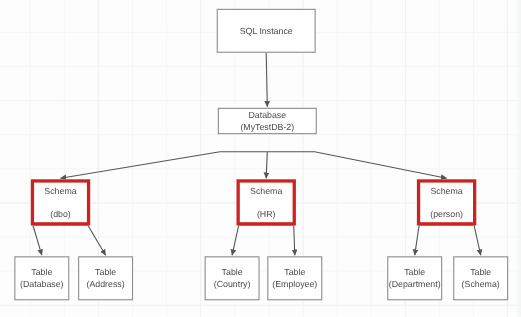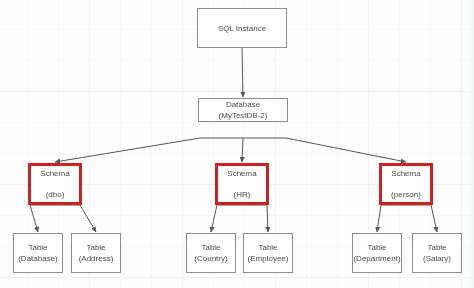--- a/index.html
+++ b/index.html
@@ -137,17 +137,17 @@
     <span class="ln">(Employee)</span>
   </div>
 
   <div class="node plain" style="left:352px;top:233px;width:50px;height:40px;">
     <span class="ln">Table</span>
     <span class="ln">(Department)</span>
   </div>
 
   <div class="node plain" style="left:412px;top:233px;width:50px;height:40px;">
     <span class="ln">Table</span>
-    <span class="ln">(Salary)</span>
+    <span class="ln">(Schema)</span>
   </div>
 
   <div class="right-fade"></div>
 </div>
 
 </body></html>

